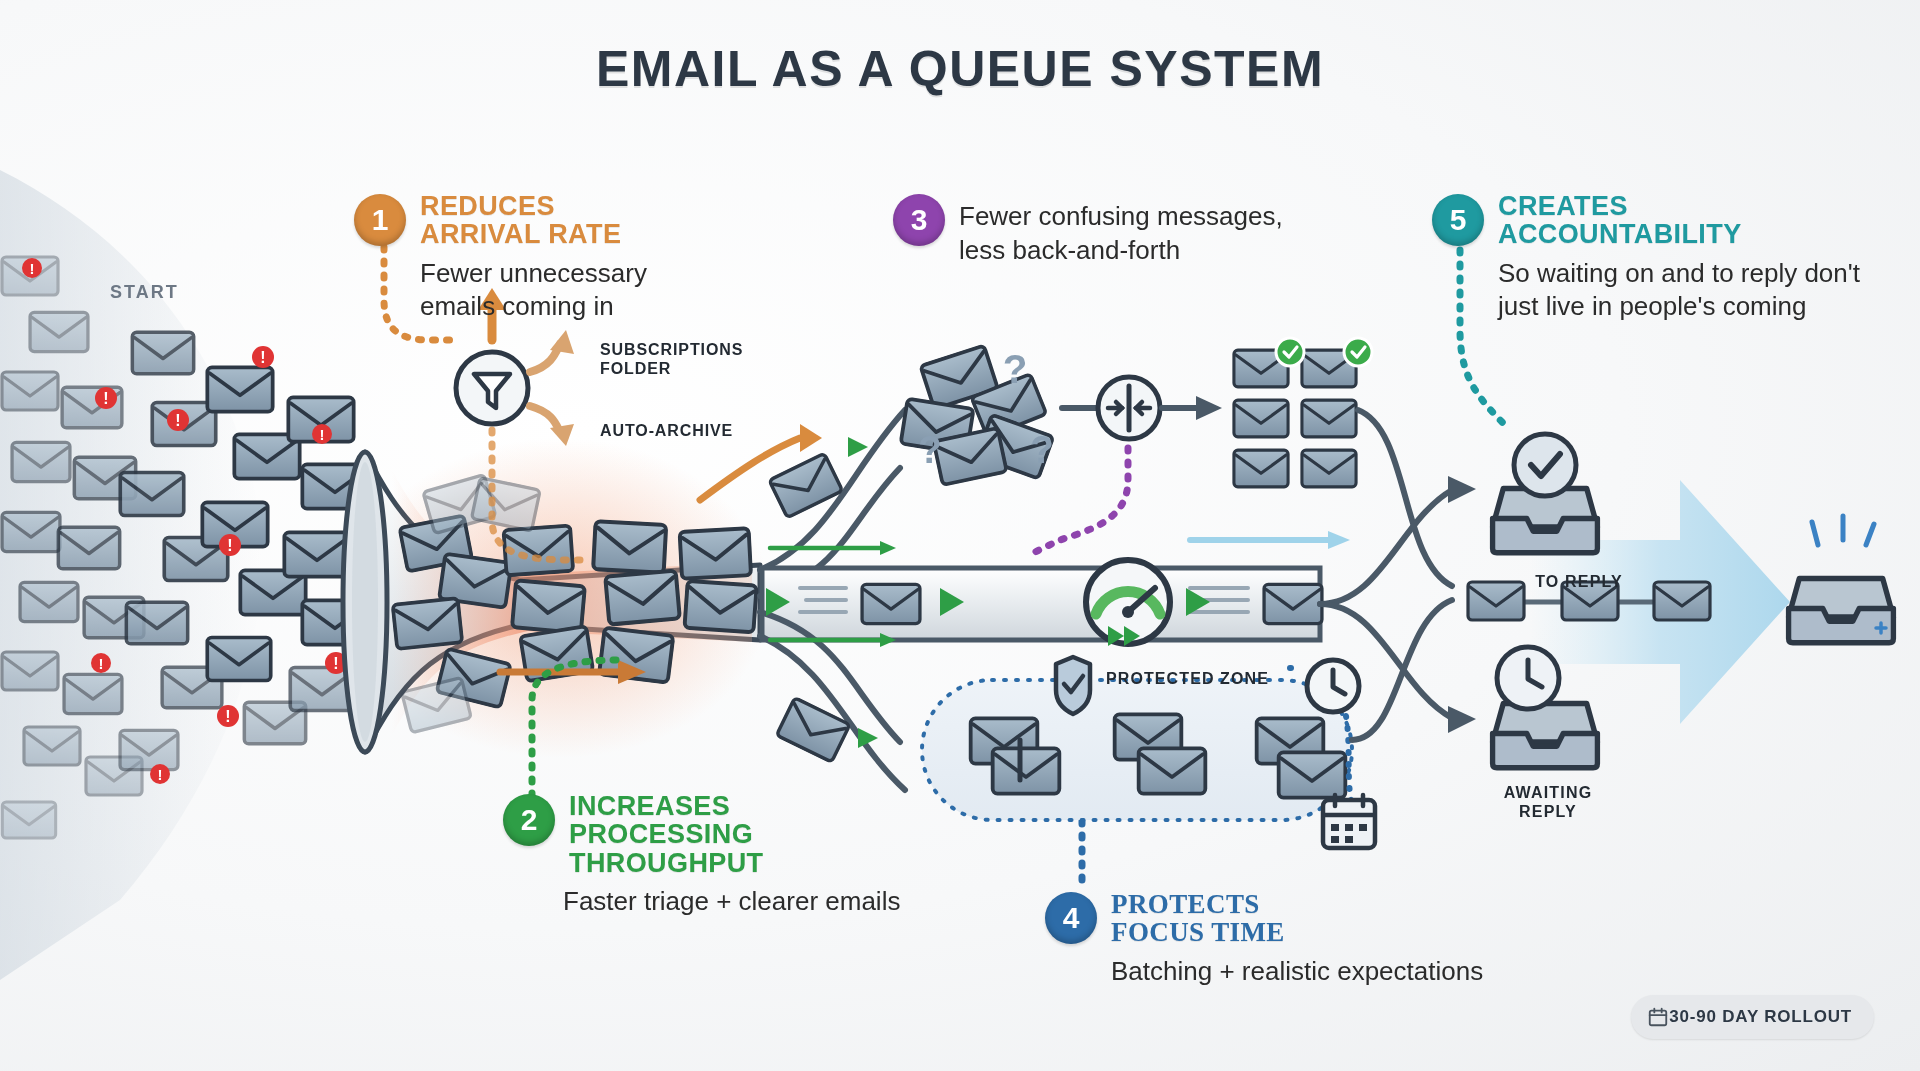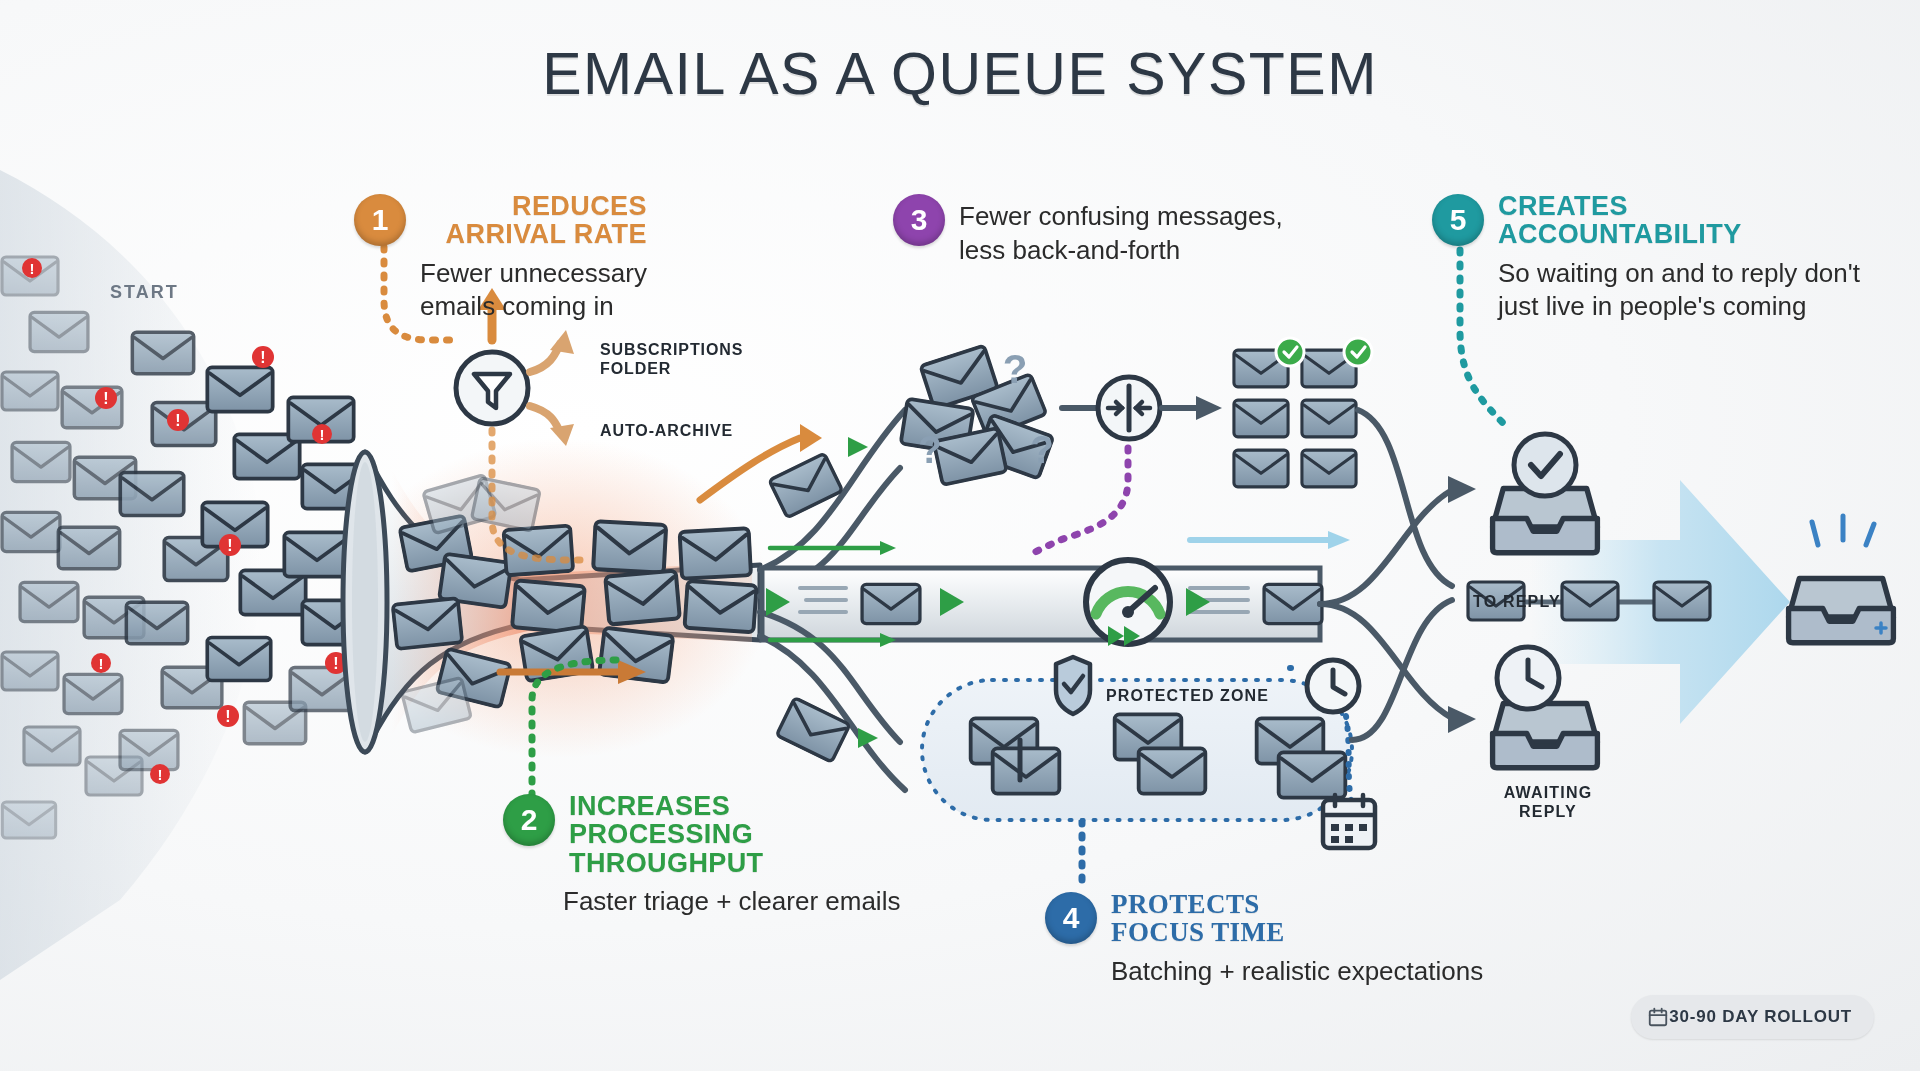--- a/index.html
+++ b/index.html
@@ -13,22 +13,22 @@
     width: 1920px; height: 1071px;
     background: radial-gradient(ellipse at 30% 40%, #ffffff 0%, #f7f8f9 55%, #eceef0 100%);
   }
   #bg { position:absolute; inset:0; width:1920px; height:1071px; }
   .abs { position: absolute; }
 
   
   #title {
     left: 0; right: 0; top: 40px;
     text-align: center;
-    font-size: 59px;
-    font-weight: normal;
+    font-size: 50px;
+    font-weight: bold;
     letter-spacing: 1.5px;
     color: #2d3845;
     text-shadow: 0 2px 0 rgba(0,0,0,.10);
   }
 
   
   .step { position: absolute; }
   .step-head { display: flex; align-items: flex-start; gap: 14px; }
   .badge {
     width: 52px; height: 52px; border-radius: 50%;
@@ -562,21 +562,21 @@
   </svg>
 
   <div class="abs" id="title">EMAIL AS A QUEUE SYSTEM</div>
 
   <div class="abs caps caps-grey" style="left:110px; top:282px; font-size:18px; letter-spacing:2px;">START</div>
 
   <div class="step" style="left:354px; top:192px;">
     <div class="step-head">
       <div class="badge" style="background:#D98B3E;">1</div>
       <div>
-        <div class="step-title" style="color:#D98B3E;text-align:right;">REDUCES
+        <div class="step-title" style="color:#D98B3E;">REDUCES
 ARRIVAL RATE</div>
         <div class="step-sub">Fewer unnecessary
 emails coming in</div>
       </div>
     </div>
   </div>
 
   <div class="abs caps" style="left:600px; top:340px;">SUBSCRIPTIONS
 FOLDER</div>
   <div class="abs caps" style="left:600px; top:421px;">AUTO-ARCHIVE</div>
@@ -619,23 +619,23 @@
     <div class="step-head">
       <div class="badge" style="background:#2D6CA8;">4</div>
       <div>
         <div class="step-title" style="color:#2D6CA8;font-family:Liberation Serif, serif;">PROTECTS
 FOCUS TIME</div>
       </div>
     </div>
     <div class="step-sub" style="padding-left:66px;">Batching + realistic expectations</div>
   </div>
 
-  <div class="abs caps" style="left:1106px; top:686px; letter-spacing:1.1px;">PROTECTED ZONE</div>
-
-  <div class="abs caps" style="left:1473px; top:592px; width:150px; text-align:left; letter-spacing:1.2px;">TO REPLY</div>
+  <div class="abs caps" style="left:1106px; top:669px; letter-spacing:1.1px;">PROTECTED ZONE</div>
+
+  <div class="abs caps" style="left:1473px; top:572px; width:150px; text-align:right; letter-spacing:1.2px;">TO REPLY</div>
   <div class="abs caps" style="left:1473px; top:783px; width:150px; text-align:center; letter-spacing:1.2px;">AWAITING
 REPLY</div>
 
   <div class="abs" id="rollout">
     <span>
       <svg width="22" height="22" viewBox="0 0 24 24" fill="none" stroke="#49535e" stroke-width="2" stroke-linecap="round" stroke-linejoin="round">
         <rect x="3" y="5" width="18" height="16" rx="2"></rect>
         <line x1="3" y1="10" x2="21" y2="10"></line>
         <line x1="8" y1="3" x2="8" y2="7"></line>
         <line x1="16" y1="3" x2="16" y2="7"></line>

